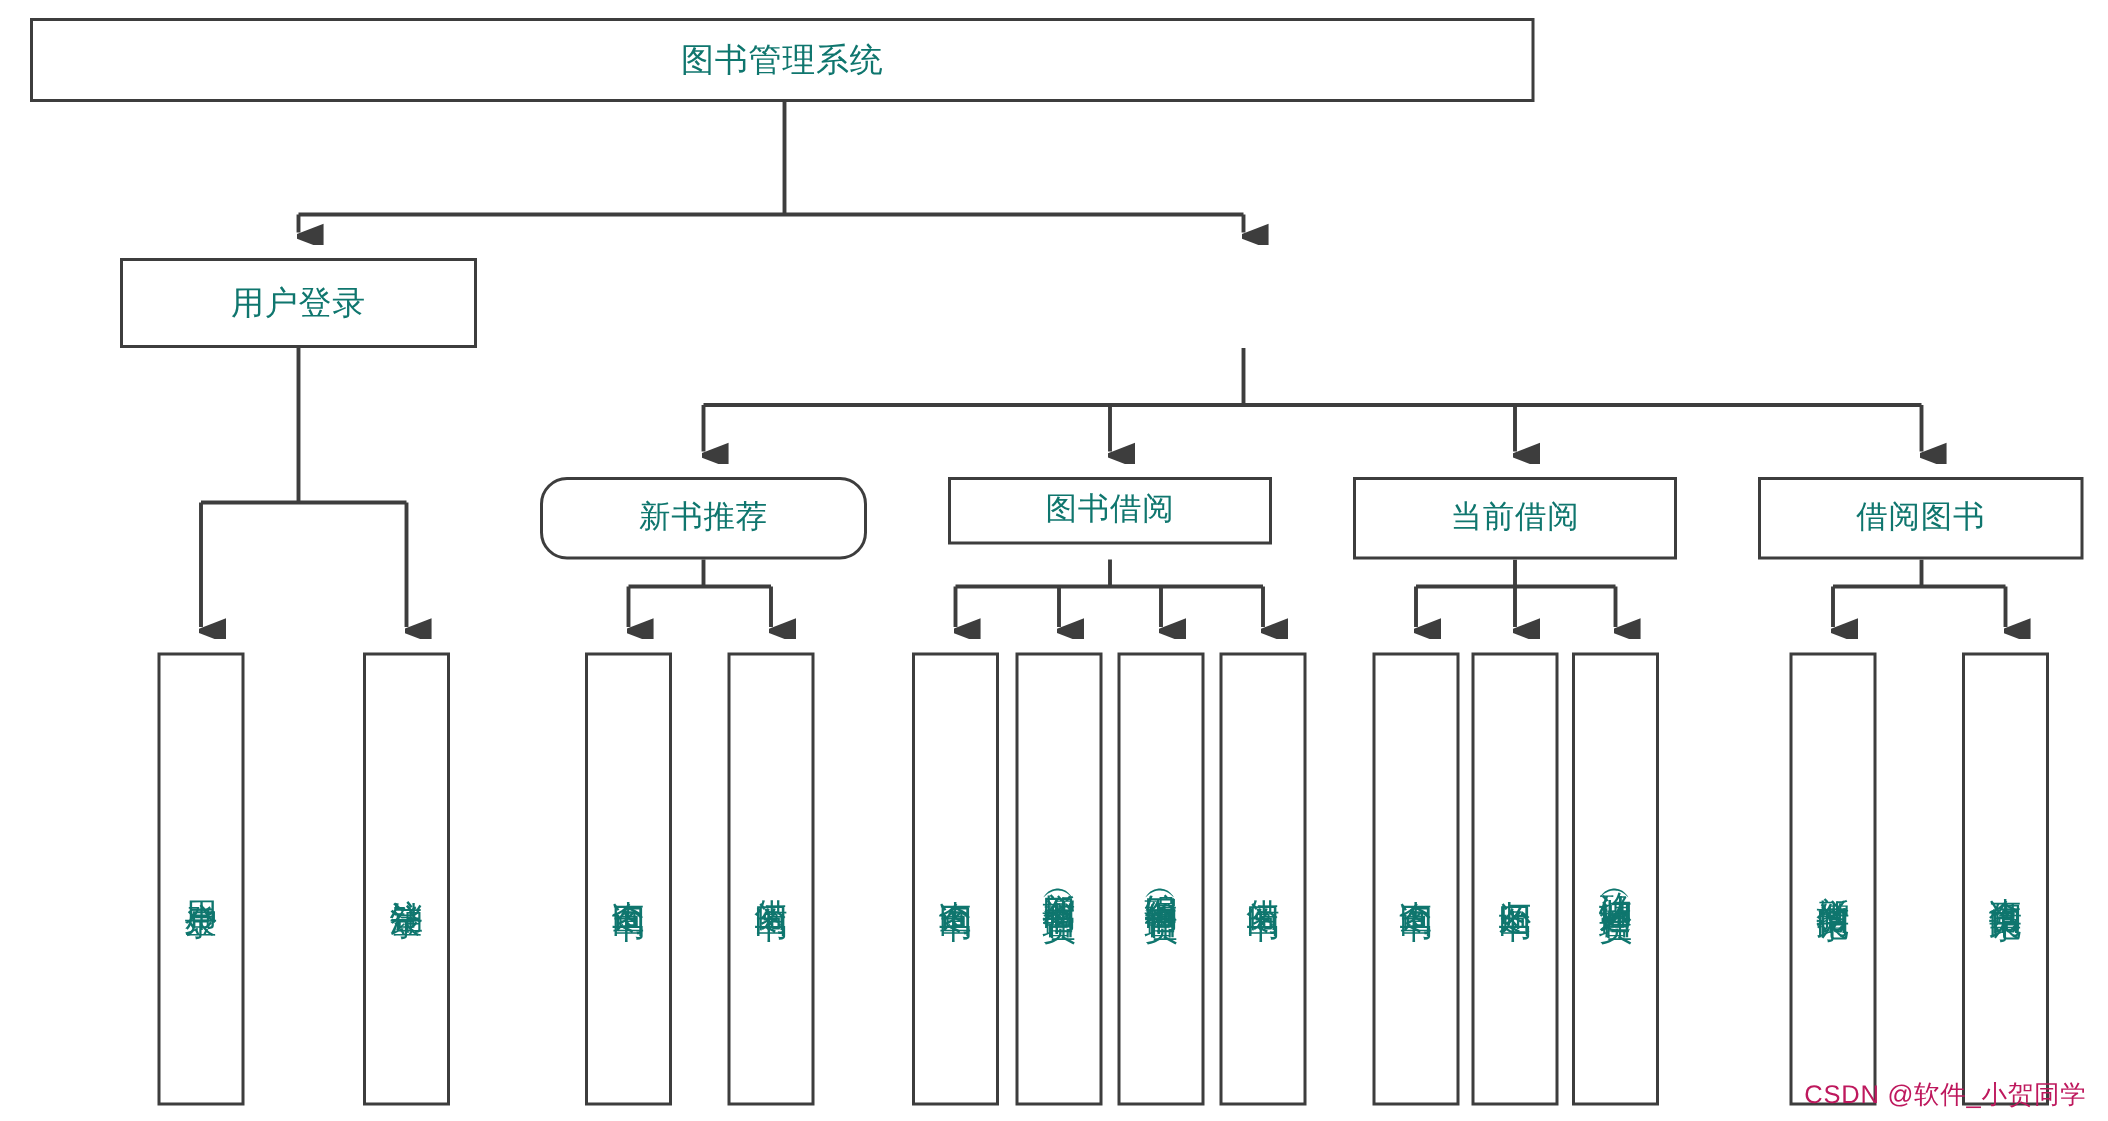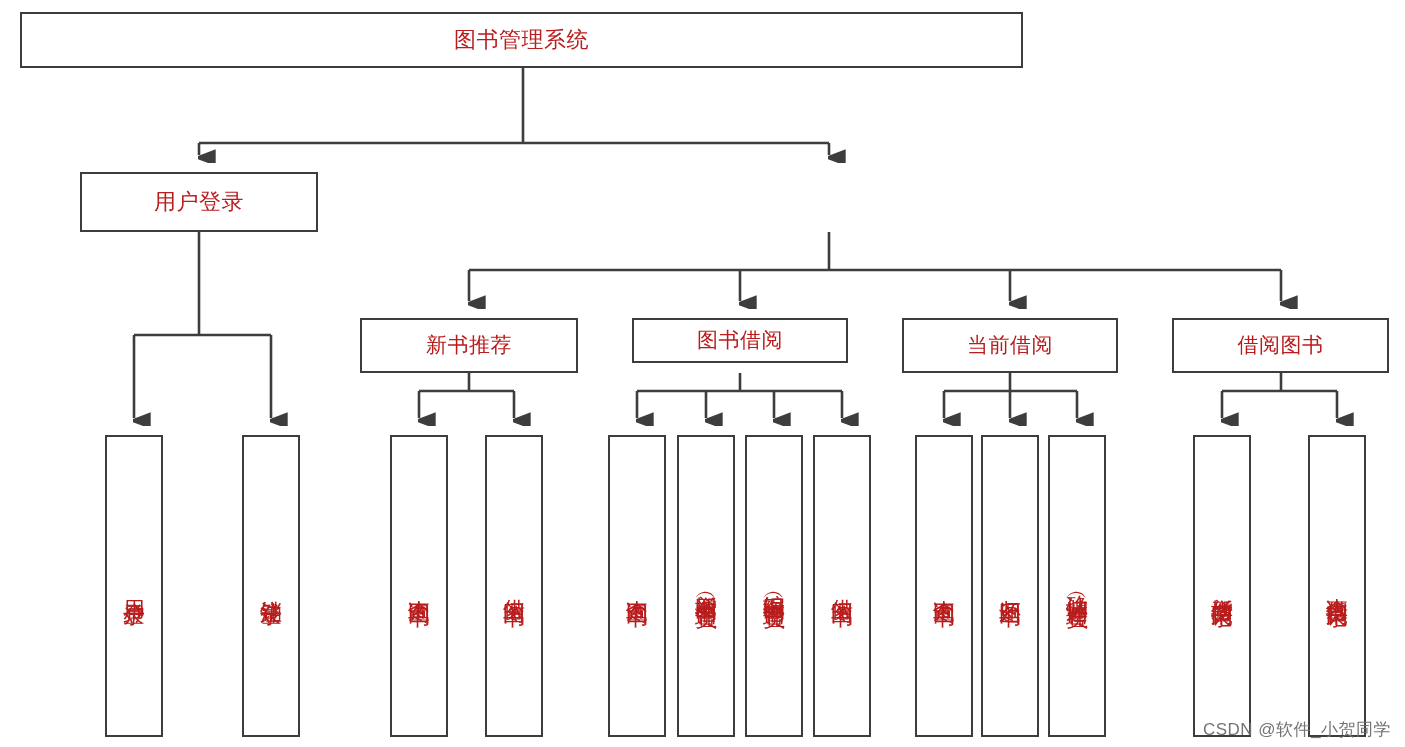--- a/index.html
+++ b/index.html
@@ -33,21 +33,21 @@
     background: #ffffff;
     border: 2.5px solid #3d3d3d;
     display: flex;
     align-items: center;
     justify-content: center;
     z-index: 2;
   }
   .node .label {
     font-size: 21px;
     line-height: 1.15;
-    color: #b91c1c;
+    color: #0f766e;
     letter-spacing: 0.5px;
     white-space: nowrap;
   }
   
   .node.vertical .label {
     writing-mode: vertical-rl;
     text-orientation: upright;
     white-space: nowrap;
     letter-spacing: 2px;
     font-size: 22px;
@@ -55,21 +55,21 @@
   }
   .node.root .label { font-size: 22px; }
   .node.level1 .label { font-size: 22px; }
   .node.level2 .label { font-size: 21px; }
 
   #watermark {
     position: absolute;
     right: 14px;
     bottom: 6px;
     font-size: 17px;
-    color: #737373;
+    color: #be185d;
     white-space: nowrap;
     z-index: 5;
     letter-spacing: 0.5px;
   }
 </style>
 </head>
 <body>
 
 <div id="canvas">
 
@@ -129,21 +129,21 @@
 
   <div class="node root" style="left:20px; top:12px; width:1003px; height:56px;">
     <span class="label">图书管理系统</span>
   </div>
 
   <div class="node level1" style="left:80px; top:172px; width:238px; height:60px;">
     <span class="label">用户登录</span>
   </div>
 
 
-  <div class="node level2" style="left:360px; top:318px; width:218px; height:55px;">
+  <div class="node level2" style="left:360px; top:318px; width:218px; height:55px;border-radius:18px;">
     <span class="label">新书推荐</span>
   </div>
 
   <div class="node level2" style="left:632px; top:318px; width:216px; height:45px;">
     <span class="label">图书借阅</span>
   </div>
 
   <div class="node level2" style="left:902px; top:318px; width:216px; height:55px;">
     <span class="label">当前借阅</span>
   </div>

